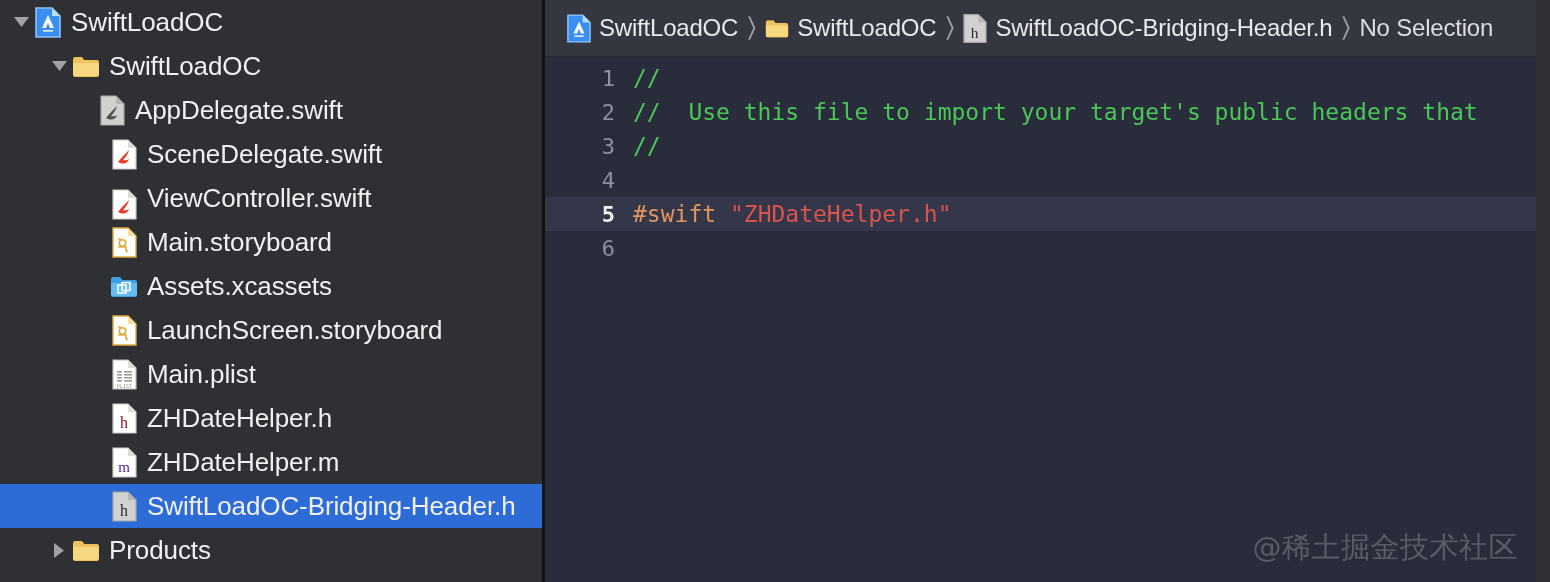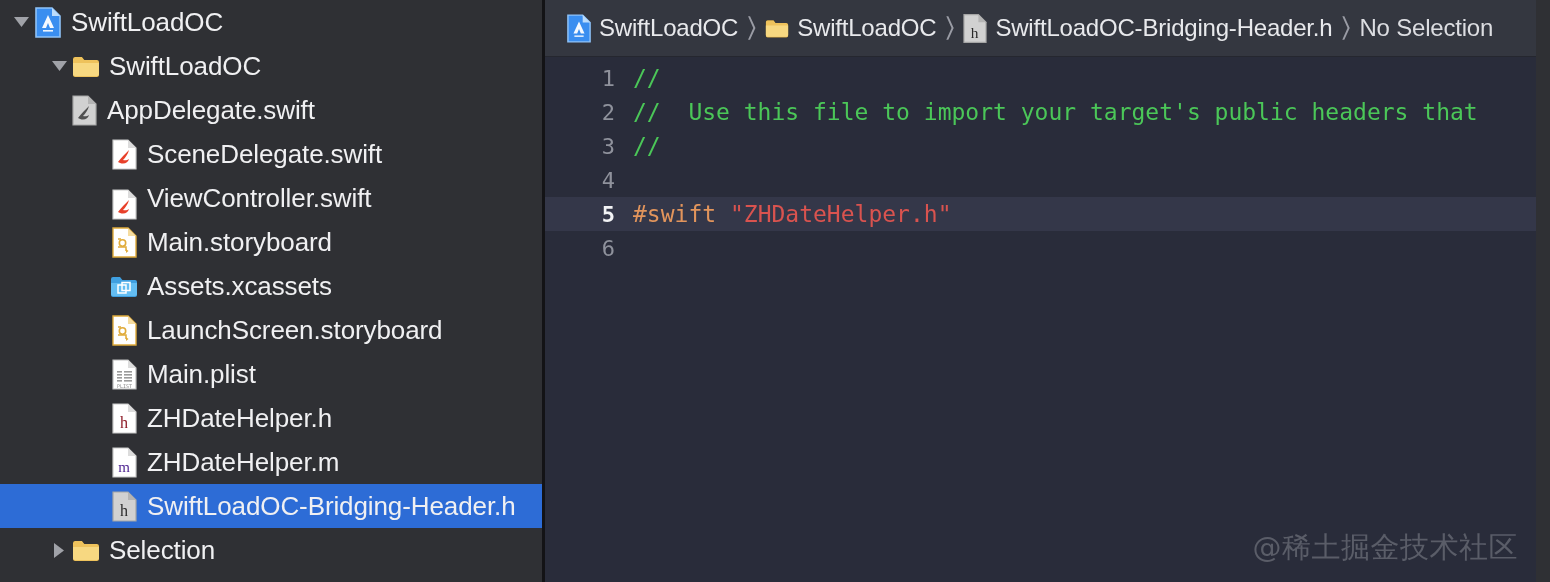--- a/index.html
+++ b/index.html
@@ -199,21 +199,21 @@
         </span>
         <span class="nav-icon">
           <svg style="filter:none" width="28" height="23" viewBox="0 0 28 23">
         <path d="M1 4a2 2 0 012-2h7l2.4 3H25a2 2 0 012 2v13a2 2 0 01-2 2H3a2 2 0 01-2-2z" fill="#e5b councils"></path>
         <path d="M1 4a2 2 0 012-2h7l2.4 3H25a2 2 0 012 2v13a2 2 0 01-2 2H3a2 2 0 01-2-2z" fill="#eec25c"></path>
         <path d="M1 8h26v11a2 2 0 01-2 2H3a2 2 0 01-2-2z" fill="#f7d881"></path>
       </svg>
         </span>
         <span class="nav-label">SwiftLoadOC</span>
       </div>
-      <div class="nav-row" style="padding-left: 44px;">
+      <div class="nav-row" style="padding-left: 72px;">
         <span class="twisty"></span>
         <span class="nav-icon">
           <svg style="filter:grayscale(1) brightness(0.82)" width="25" height="31" viewBox="0 0 25 31">
         <path d="M1 1h15l8 8v21H1z" fill="#ffffff" stroke="#c9c9c9" stroke-width="1.2"></path>
         <path d="M16 1l8 8h-8z" fill="#dcdcdc"></path>
         <path d="M6 23c3.5-4.5 7-8 11-12-1 4-3.5 7.5-6 10 2.5.6 4.5 0 6-1-.5 2.5-3 4.5-6 4.5-2 0-3.8-.6-5-1.5z" fill="#e8402a"></path>
       </svg>
         </span>
         <span class="nav-label">AppDelegate.swift</span>
       </div>
@@ -337,21 +337,21 @@
             <path d="M1 1l10 7.5L1 16z" fill="#a0a2a8"></path>
           </svg>
         </span>
         <span class="nav-icon">
           <svg style="filter:none" width="28" height="23" viewBox="0 0 28 23">
         <path d="M1 4a2 2 0 012-2h7l2.4 3H25a2 2 0 012 2v13a2 2 0 01-2 2H3a2 2 0 01-2-2z" fill="#e5b councils"></path>
         <path d="M1 4a2 2 0 012-2h7l2.4 3H25a2 2 0 012 2v13a2 2 0 01-2 2H3a2 2 0 01-2-2z" fill="#eec25c"></path>
         <path d="M1 8h26v11a2 2 0 01-2 2H3a2 2 0 01-2-2z" fill="#f7d881"></path>
       </svg>
         </span>
-        <span class="nav-label">Selection</span>
+        <span class="nav-label">Products</span>
       </div>
     </div>
 
   <div id="editor-pane">
     <div id="breadcrumb">
         <span class="crumb">
           <span class="crumb-icon">
             <svg style="filter:none" width="26" height="31" viewBox="0 0 26 31">
         <path d="M1 1h16l8 8v21H1z" fill="#3a8ef0" stroke="#8fc2f7" stroke-width="1.6"></path>
         <path d="M17 1l8 8h-8z" fill="#bcdcfb"></path>

